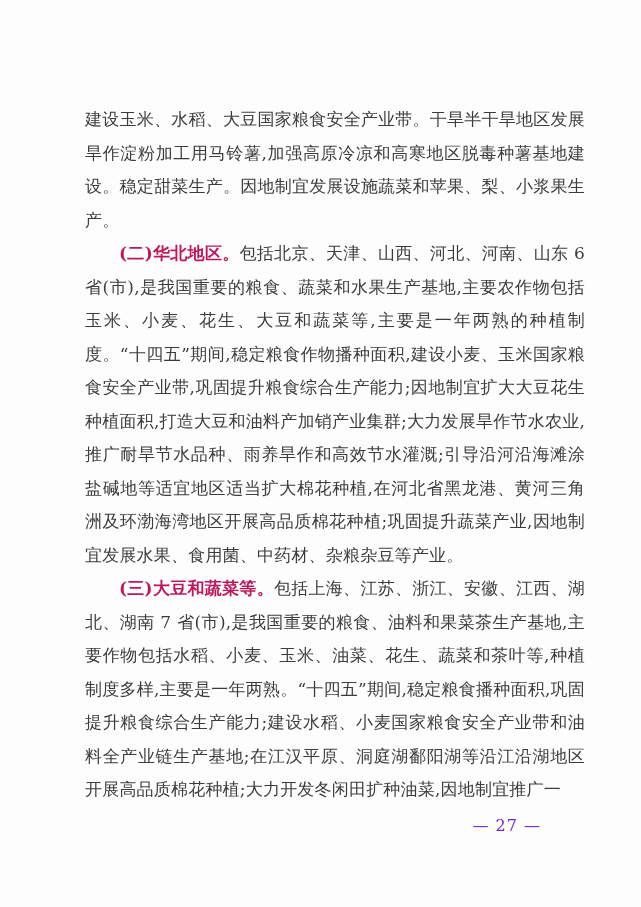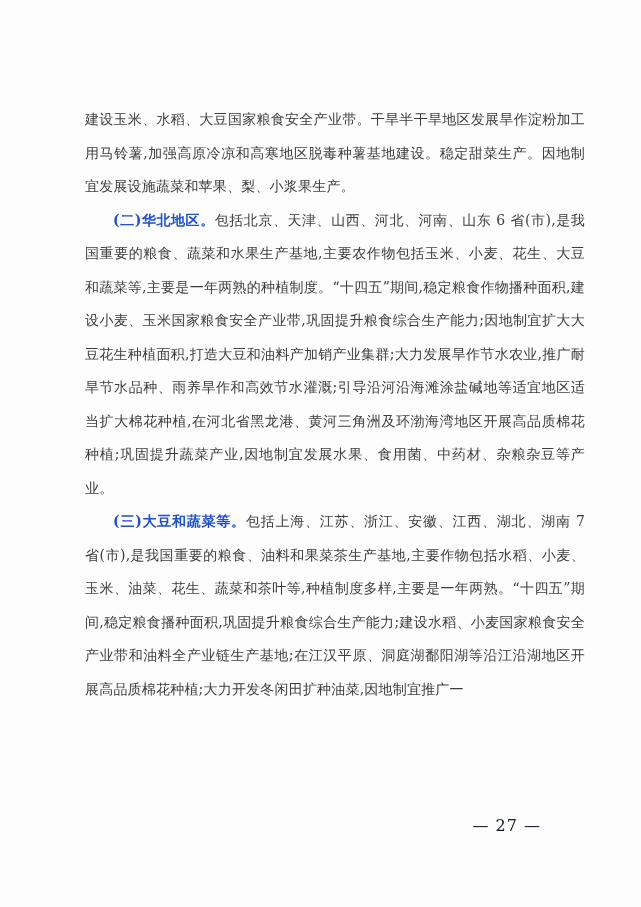--- a/index.html
+++ b/index.html
@@ -14,43 +14,43 @@
     background: #fdfdfd;
     overflow: hidden;
     font-family: "DejaVu Serif", "Liberation Serif", serif;
   }
   .content {
     position: absolute;
     left: 85px;
     top: 103px;
     width: 500px;
     color: #3c3c3c;
-    font-size: 14px;
+    font-size: 17px;
     line-height: 33.5px;
     text-align: justify;
     letter-spacing: 0.2px;
   }
   .para {
     margin: 0;
     padding: 0;
     text-indent: 2em;
   }
   .para.no-indent {
     text-indent: 0;
   }
   .section-heading {
     font-weight: bold;
-    color: #1d4ed8;
+    color: #be185d;
   }
   .page-number {
     position: absolute;
     top: 816px;
     right: 100px;
     font-size: 16px;
-    color: #0f172a;
+    color: #6d28d9;
     letter-spacing: 1px;
     white-space: nowrap;
   }
 </style>
 </head>
 <body>
 
 <div class="page">
   <div class="content">
 

